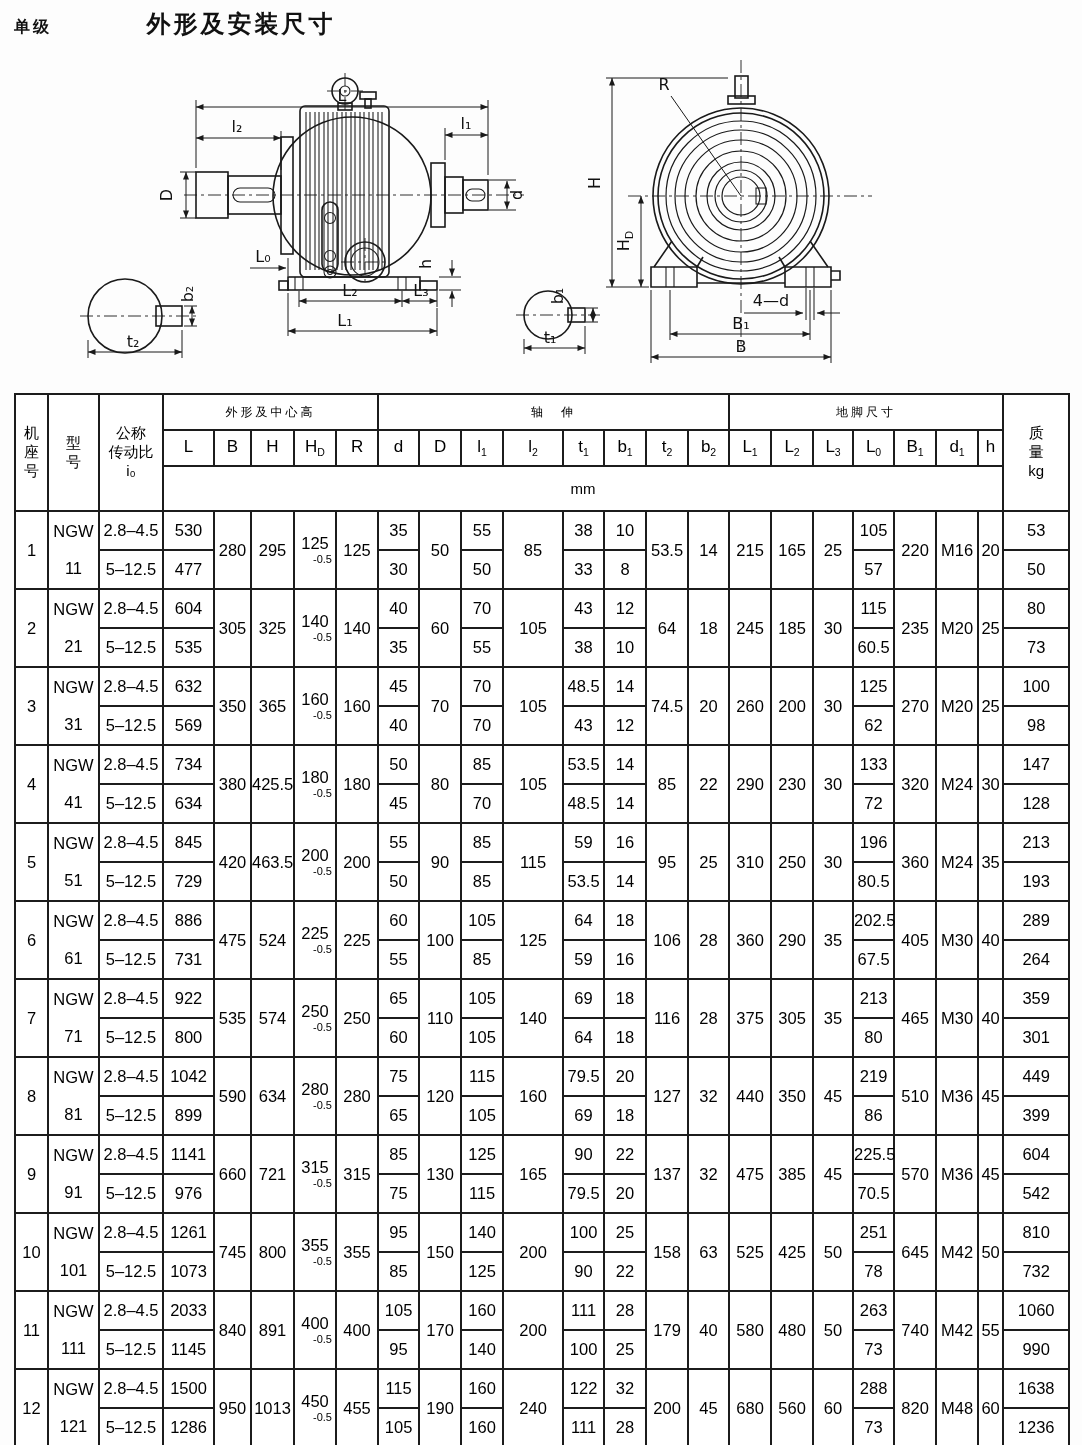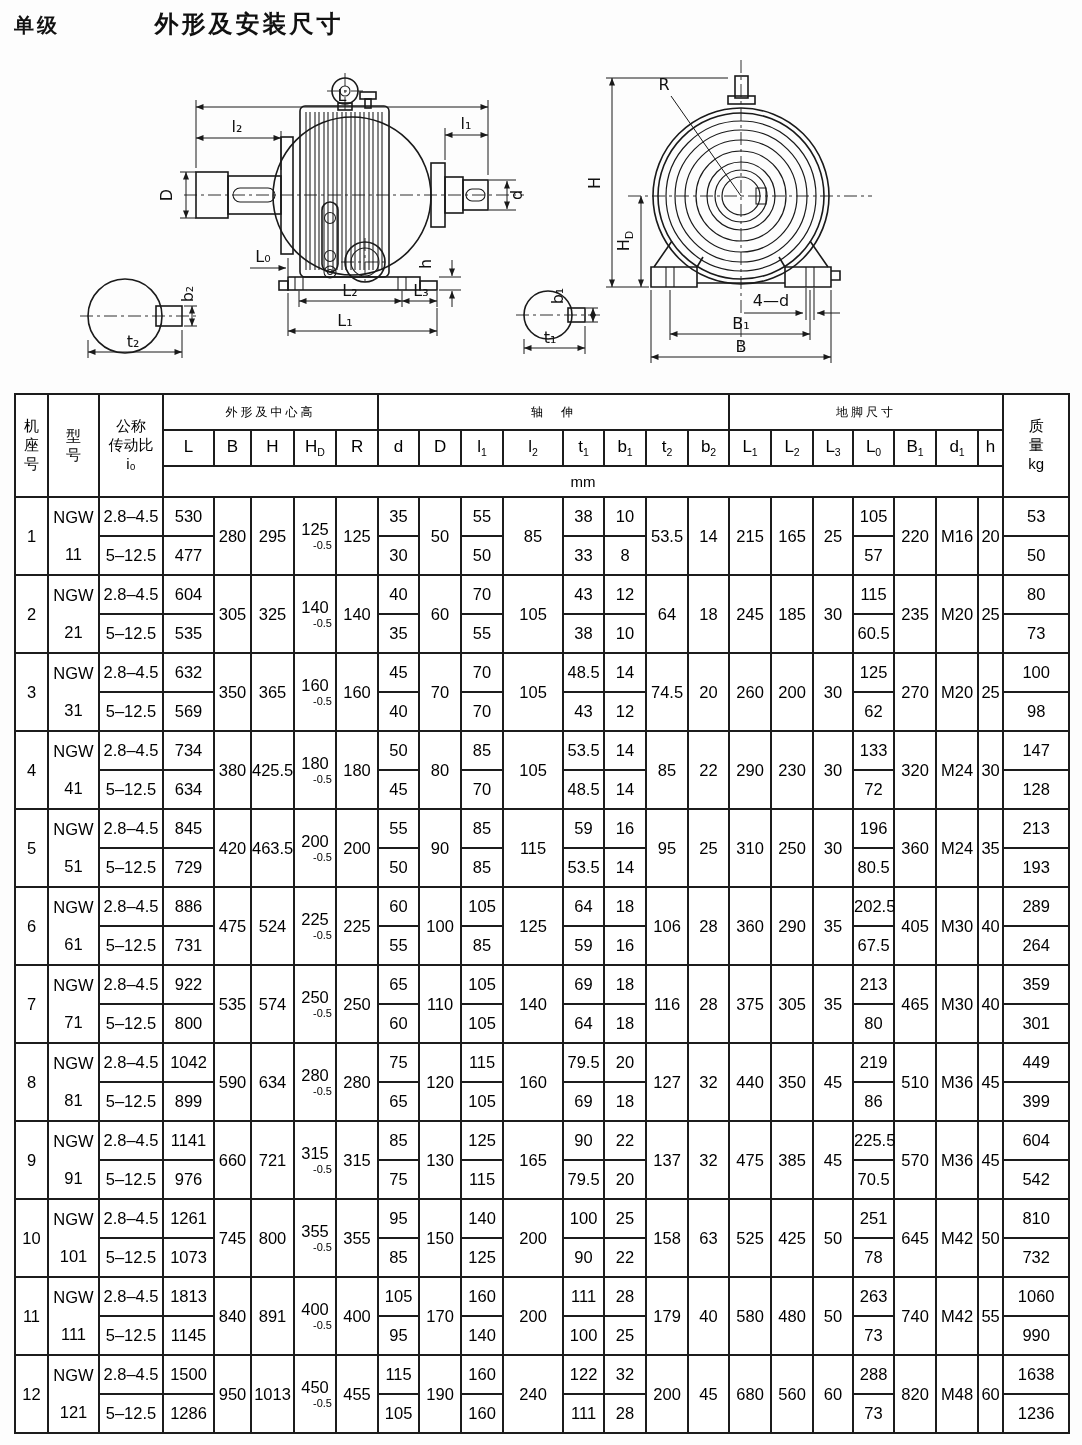--- a/index.html
+++ b/index.html
@@ -1,19 +1,19 @@
 <!DOCTYPE html>
 <html><head>
 <meta charset="utf-8">
 <style>
   html,body{margin:0;padding:0;background:#fdfdfd;}
   .page{position:relative;width:1082px;height:1445px;background:#fdfdfd;overflow:hidden;
         font-family:"Liberation Sans","DejaVu Sans",sans-serif;color:#111;}
   .titles{position:absolute;top:8px;left:14px;z-index:3;white-space:nowrap;}
-  .titles .t1{font-size:20px;font-weight:bold;letter-spacing:3px;margin-top:12px;}
+  .titles .t1{font-size:16px;font-weight:bold;letter-spacing:3px;margin-top:12px;}
   .titles .t2{font-size:24px;font-weight:bold;letter-spacing:3px;margin-left:90px;}
   svg.draw{position:absolute;top:0;left:0;z-index:1;}
   .out{stroke:#1a1a1a;stroke-width:1.6;fill:none;}
   .mid{stroke:#1a1a1a;stroke-width:1.2;fill:none;}
   .thin{stroke:#1a1a1a;stroke-width:1.05;fill:none;}
   .dim{stroke:#1a1a1a;stroke-width:1;fill:none;}
   .cl{stroke:#1a1a1a;stroke-width:0.9;fill:none;stroke-dasharray:13 4 3 4;}
   text.dlab{font-family:"DejaVu Sans","Liberation Sans",sans-serif;font-size:16px;fill:#111;}
   .tablewrap{position:absolute;top:393px;left:14px;z-index:2;}
   table.spec{border-collapse:collapse;table-layout:fixed;width:1054px;background:#fff;
@@ -251,21 +251,21 @@
           <th class="letters"><span>t</span><sub>2</sub></th>
           <th class="letters"><span>b</span><sub>2</sub></th>
           <th class="letters"><span>L</span><sub>1</sub></th>
           <th class="letters"><span>L</span><sub>2</sub></th>
           <th class="letters"><span>L</span><sub>3</sub></th>
           <th class="letters"><span>L</span><sub>0</sub></th>
           <th class="letters"><span>B</span><sub>1</sub></th>
           <th class="letters"><span>d</span><sub>1</sub></th>
           <th class="letters"><span>h</span><sub></sub></th>
         </tr>
-        <tr style="height:31px">
+        <tr style="height:45px">
           <th colspan="20" class="unitcell">mm</th>
         </tr>
       </thead>
       <tbody>
           <tr>
             <td rowspan="2">1</td>
             <td rowspan="2" class="model-cell">
               <div>NGW</div>
               <div>11</div>
             </td>
@@ -683,21 +683,21 @@
             <td>78</td>
             <td>732</td>
           </tr>
           <tr>
             <td rowspan="2">11</td>
             <td rowspan="2" class="model-cell">
               <div>NGW</div>
               <div>111</div>
             </td>
             <td>2.8–4.5</td>
-            <td>1813</td>
+            <td>2033</td>
             <td rowspan="2">840</td>
             <td rowspan="2">891</td>
             <td rowspan="2" class="tol-cell">
               <span class="tv">400</span>
               <span class="tt">-0.5</span>
             </td>
             <td rowspan="2">400</td>
             <td>105</td>
             <td rowspan="2">170</td>
             <td>160</td>

